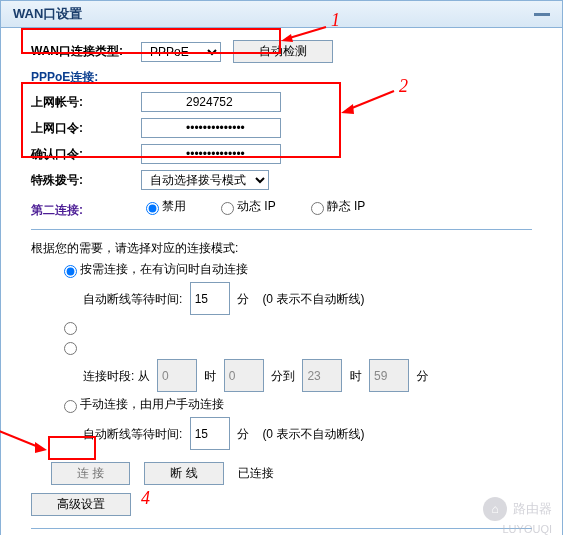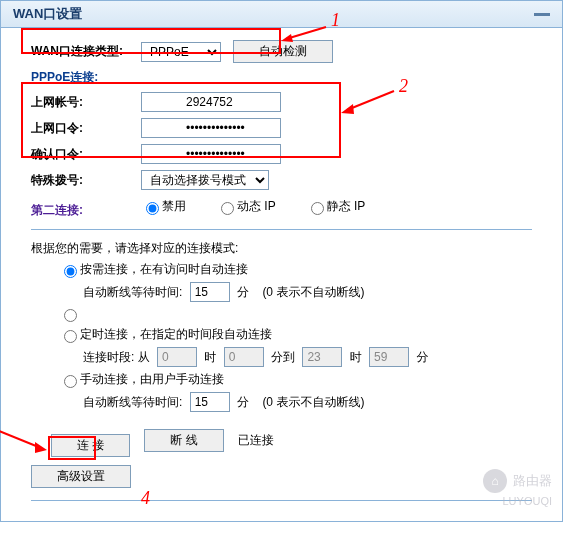--- a/index.html
+++ b/index.html
@@ -52,34 +52,34 @@
 .select-ct { width: 80px; }
 .input-txt { width: 140px; padding-left: 44px; }
 .select-mode { width: 128px; }
 .btn {
   border: 1px solid #7f9db9;
   background: #efefef;
   padding: 2px 25px;
   font-size: 12px;
   cursor: pointer;
 }
-.btn-connect { color: #000000; margin-top: 10px; }
+.btn-connect { color: #737373; }
 .fieldset {
   margin-top: 4px;
 }
 .legend { color: #0a3e8f; font-weight: bold; margin-bottom: 6px; }
 hr {
   border: none; border-top: 1px solid #8ab2d8; margin: 6px 0 10px 0;
 }
 .radio-row { display: flex; align-items: center; gap: 30px; margin-bottom: 8px; }
 .radio-item { display: flex; align-items: center; }
 .sub-block { margin-left: 20px; }
 .opt { margin: 4px 8px; }
 .indent { margin-left: 24px; }
-.small-input { width: 40px; border: 1px solid #7f9db9; height: 20px; padding: 0 4px; font-size: 12px; margin: 0 4px; }
+.small-input { width: 40px; border: 1px solid #7f9db9; height: 33px; padding: 0 4px; font-size: 12px; margin: 0 4px; }
 .disabled { background: #eee; color: #888; }
 .btn-row { margin: 12px 0 8px 0; display: flex; align-items: center; gap: 14px; }
 .annot {
   position: absolute;
   color: #ff0000;
   font-family: "Times New Roman", serif;
   font-size: 18px;
   font-style: italic;
   pointer-events: none;
 }
@@ -187,21 +187,20 @@
 
       <div class="opt">
         <label class="radio-item">
             <input type="radio" name="mode" style="">
           </label>
       </div>
 
       <div class="opt">
         <label class="radio-item">
             <input type="radio" name="mode" style="">
-            <span>定时连接，在指定的时间段自动连接</span>
           </label>
         <div class="indent" style="margin-top:4px;">
           <span>连接时段: 从</span>
           <input class="small-input disabled" disabled="" value="0" style="">
           <span>时</span>
           <input class="small-input disabled" disabled="" value="0" style="">
           <span>分到</span>
           <input class="small-input disabled" disabled="" value="23" style="">
           <span>时</span>
           <input class="small-input disabled" disabled="" value="59" style="">

